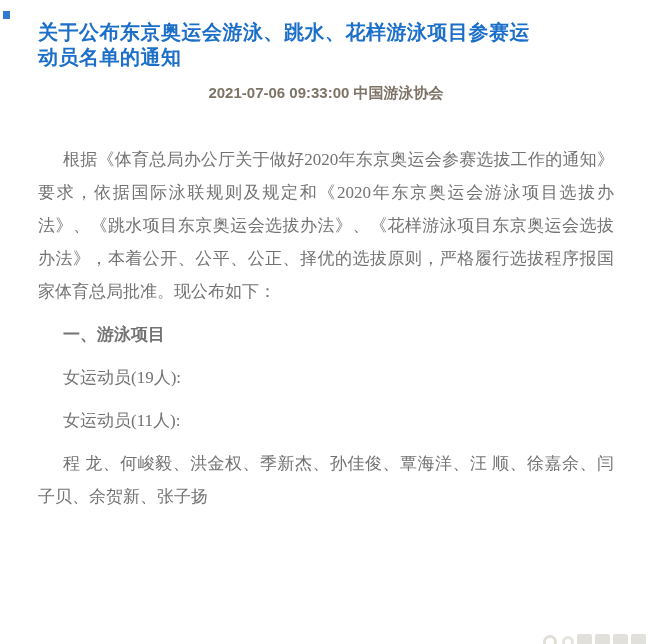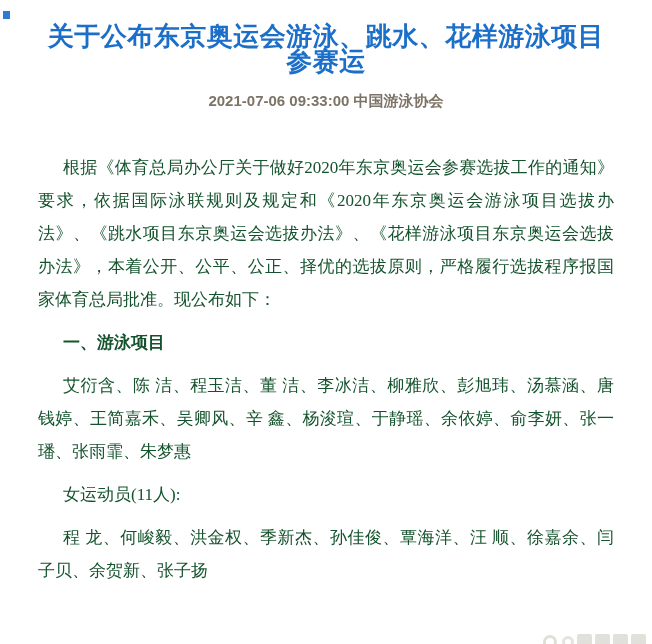--- a/index.html
+++ b/index.html
@@ -18,37 +18,36 @@
     width: 7px;
     height: 8px;
     background: #2e7bd0;
   }
   .doc {
     padding: 7px 38px 0 38px;
   }
   .title {
     color: #1c6fc9;
     font-weight: 700;
-    font-size: 26px;
+    font-size: 20px;
     line-height: 25px;
-    text-align: center;
     letter-spacing: 0.5px;
   }
   .meta {
     margin-top: 0;
     text-align: center;
     font-size: 15px;
     color: #7d7366;
     font-family: "Liberation Sans", sans-serif;
     font-weight: 600;
   }
   .body-text p {
     font-size: 17px;
     line-height: 33px;
-    color: #14532d;
+    color: #737373;
     text-align: justify;
     text-indent: 25px;
     margin: 10px 0 0 0;
   }
   .body-text p.p-first {
     margin-top: 40px;
   }
   .body-text p.section-heading {
     font-weight: 600;
     font-family: Liberation Serif, serif;
@@ -87,31 +86,32 @@
 </style>
 </head>
 <body>
 
 <div class="corner-mark"></div>
 
 <div class="doc">
 
   <h1 class="title">
     <span>关于公布东京奥运会游泳、跳水、花样游泳项目参赛运</span><br>
+    <span>动员名单的通知</span>
   </h1>
 
   <div class="meta">
     <span>2021-07-06 09:33:00</span>
     <span>中国游泳协会</span>
   </div>
 
   <div class="body-text">
     <p class="p-first">根据《体育总局办公厅关于做好2020年东京奥运会参赛选拔工作的通知》要求，依据国际泳联规则及规定和《2020年东京奥运会游泳项目选拔办法》、《跳水项目东京奥运会选拔办法》、《花样游泳项目东京奥运会选拔办法》，本着公开、公平、公正、择优的选拔原则，严格履行选拔程序报国家体育总局批准。现公布如下：</p>
     <p class="section-heading">一、游泳项目</p>
-    <p>艾衍含、陈 洁、程玉洁、董 洁、李冰洁、柳雅欣、彭旭玮、汤慕涵、唐钱婷、王简嘉禾、吴卿风、辛 鑫、杨浚瑄、于静瑶、余依婷、俞李妍、张一璠、张雨霏、朱梦惠</p>
+    <p>女运动员(19人):</p>
     <p>女运动员(11人):</p>
     <p>程 龙、何峻毅、洪金权、季新杰、孙佳俊、覃海洋、汪 顺、徐嘉余、闫子贝、余贺新、张子扬</p>
   </div>
 
 </div>
 
 <div class="watermark">
   <div class="wm-logo"></div>
   <div class="wm-at"></div>
   <div class="wm-glyph"></div>

